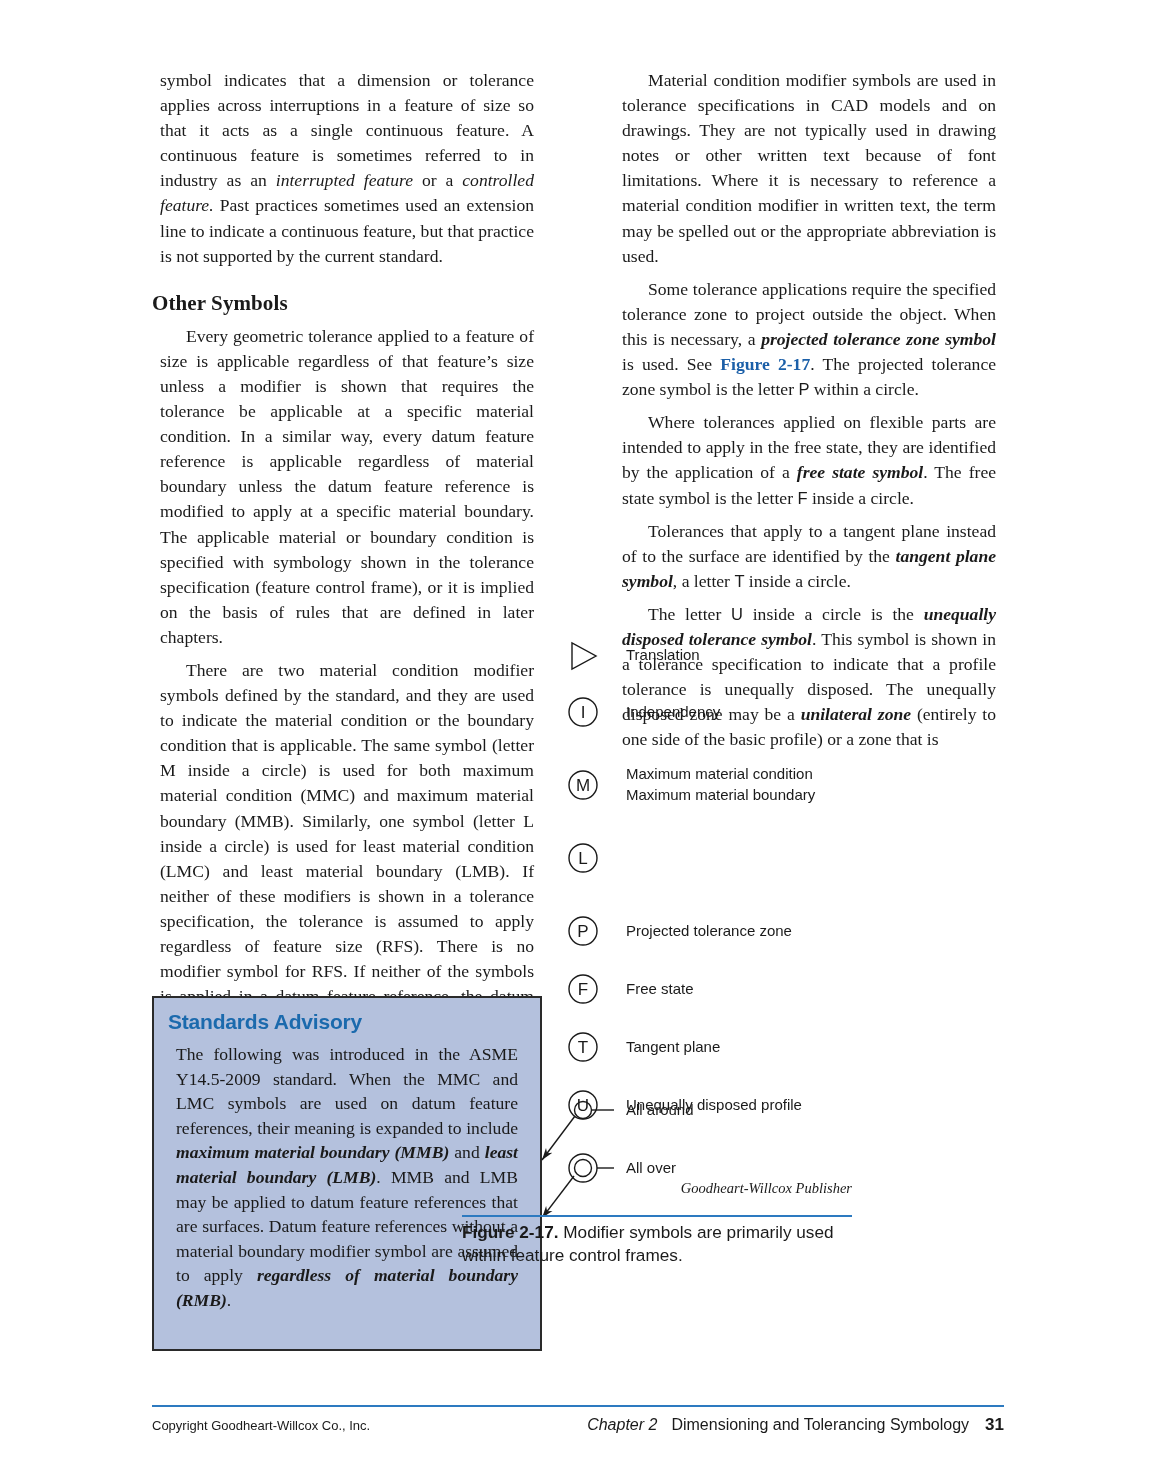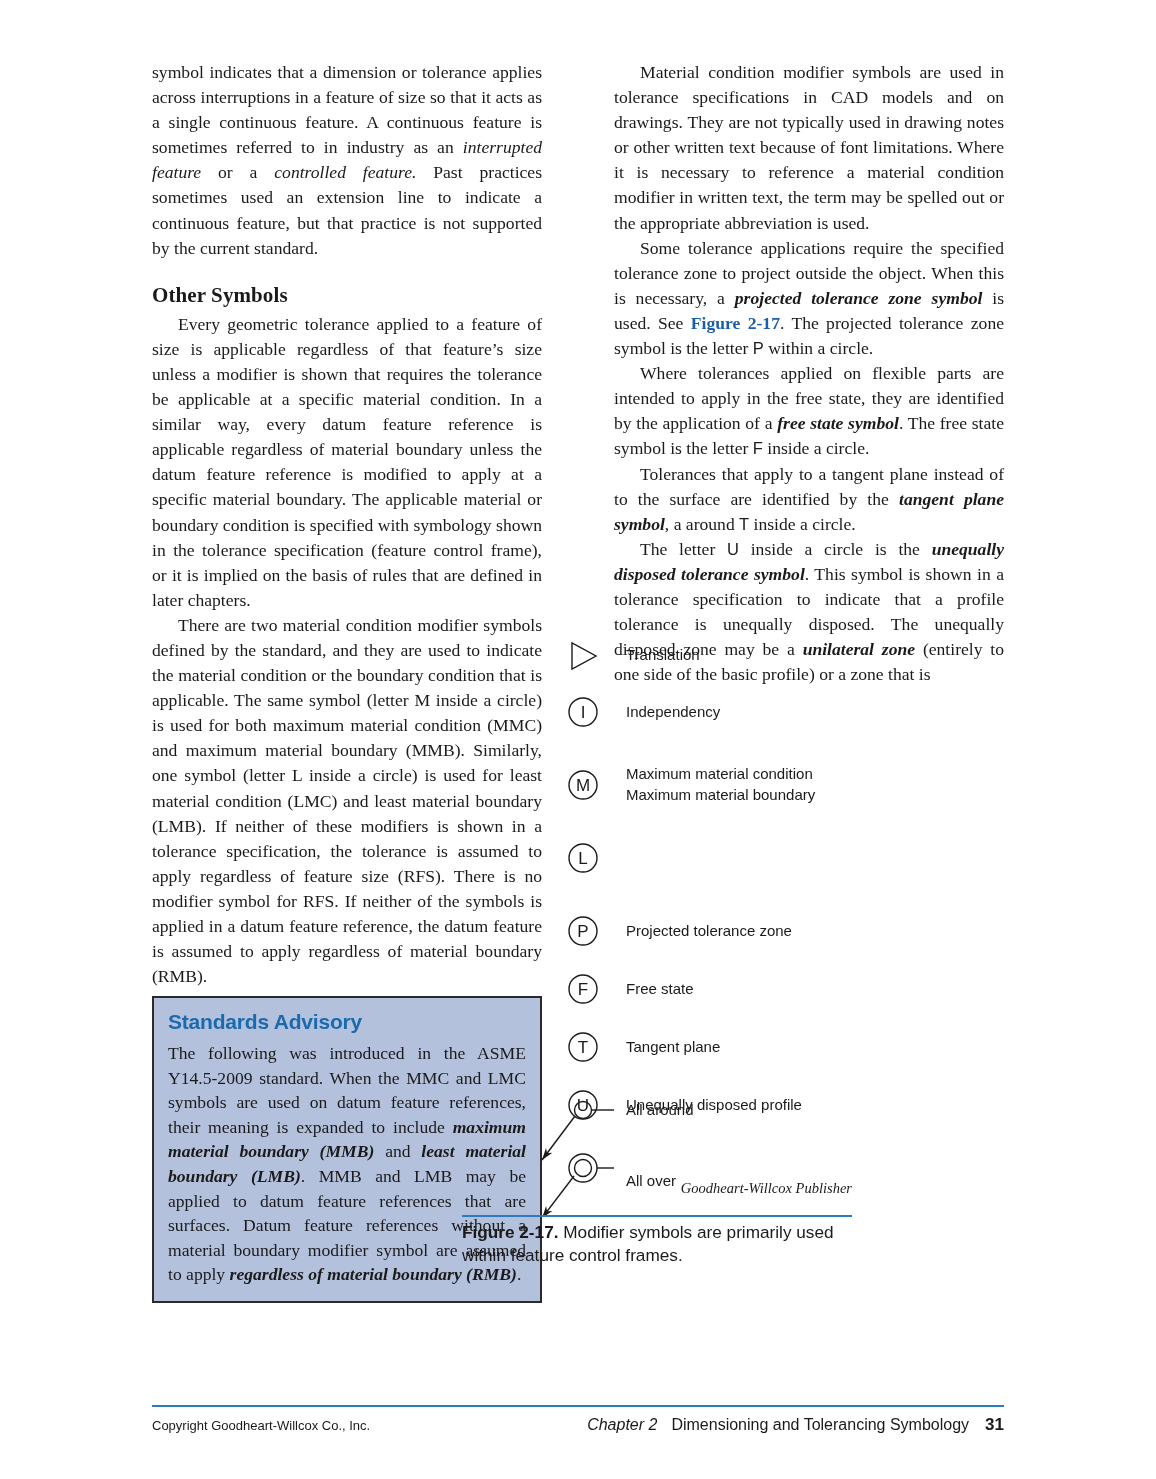--- a/index.html
+++ b/index.html
@@ -22,21 +22,21 @@
   }
   .col{
     position:absolute;
     top:0;
     width:390px;
   }
   .col-left{left:0;}
   .col-right{left:462px;}
 
   p.body{
-    margin:0;
+    margin:8px;
     font-size:17.6px;
     line-height:25.1px;
     text-align:justify;
     text-justify:inter-word;
     font-family:"Liberation Serif", serif;
     -webkit-hyphens:none;
     hyphens:none;
   }
   p.indent{text-indent:26px;}
   p.noindent{text-indent:0;}
@@ -56,21 +56,21 @@
 
   
   .advisory{
     position:absolute;
     left:0;
     top:936px;
     width:390px;
     box-sizing:border-box;
     background:#b4c1dd;
     border:2px solid #2a2a2a;
-    padding:12px 14px 14px 14px;
+    padding:12px 14px 28px 14px;
   }
   .advisory-title{
     margin:0 0 7px 0;
     font-family:"Liberation Sans", sans-serif;
     font-size:21px;
     font-weight:bold;
     color:#1b6aad;
     letter-spacing:-0.2px;
   }
   .advisory-sub{
@@ -165,21 +165,21 @@
     </div>
 
     <div class="col col-right">
 
       <p class="body indent">Material condition modifier symbols are used in tolerance specifications in CAD models and on drawings. They are not typically used in drawing notes or other written text because of font limitations. Where it is necessary to reference a material condition modifier in written text, the term may be spelled out or the appropriate abbreviation is used.</p>
 
       <p class="body indent"><span>Some tolerance applications require the specified tolerance zone to project outside the object. When this is necessary, a </span><span class="bi">projected tolerance zone symbol</span><span> is used. See </span><span class="figref">Figure 2-17</span><span>. The projected tolerance zone symbol is the letter </span><span class="sym">P</span><span> within a circle.</span></p>
 
       <p class="body indent"><span>Where tolerances applied on flexible parts are intended to apply in the free state, they are identified by the application of a </span><span class="bi">free state symbol</span><span>. The free state symbol is the letter </span><span class="sym">F</span><span> inside a circle.</span></p>
 
-      <p class="body indent"><span>Tolerances that apply to a tangent plane instead of to the surface are identified by the </span><span class="bi">tangent plane symbol</span><span>, a around </span><span class="sym">T</span><span> inside a circle.</span></p>
+      <p class="body indent"><span>Tolerances that apply to a tangent plane instead of to the surface are identified by the </span><span class="bi">tangent plane symbol</span><span>, a letter </span><span class="sym">T</span><span> inside a circle.</span></p>
 
       <p class="body indent"><span>The letter </span><span class="sym">U</span><span> inside a circle is the </span><span class="bi">unequally disposed tolerance symbol</span><span>. This symbol is shown in a tolerance specification to indicate that a profile tolerance is unequally disposed. The unequally disposed zone may be a </span><span class="bi">unilateral zone</span><span> (entirely to one side of the basic profile) or a zone that is</span></p>
 
     </div>
   </div>
 
   <div class="figure">
     <div class="figwrap">
 
       <svg class="figsvg" width="390" height="560" viewBox="0 0 390 560">
@@ -267,21 +267,21 @@
         </div>
 
         <div style="position:absolute;left:164px;top:479px;">
           <div>Unequally disposed profile</div>
         </div>
 
         <div style="position:absolute;left:164px;top:484px;">
           <div>All around</div>
         </div>
 
-        <div style="position:absolute;left:164px;top:542px;margin-top:13px;">
+        <div style="position:absolute;left:164px;top:542px;">
           <div>All over</div>
         </div>
 
       </div>
 
       <div class="credit">Goodheart-Willcox Publisher</div>
       <div class="caprule"></div>
       <p class="caption"><b>Figure 2-17.</b><span> Modifier symbols are primarily used within feature control frames.</span></p>
     </div>
   </div>

